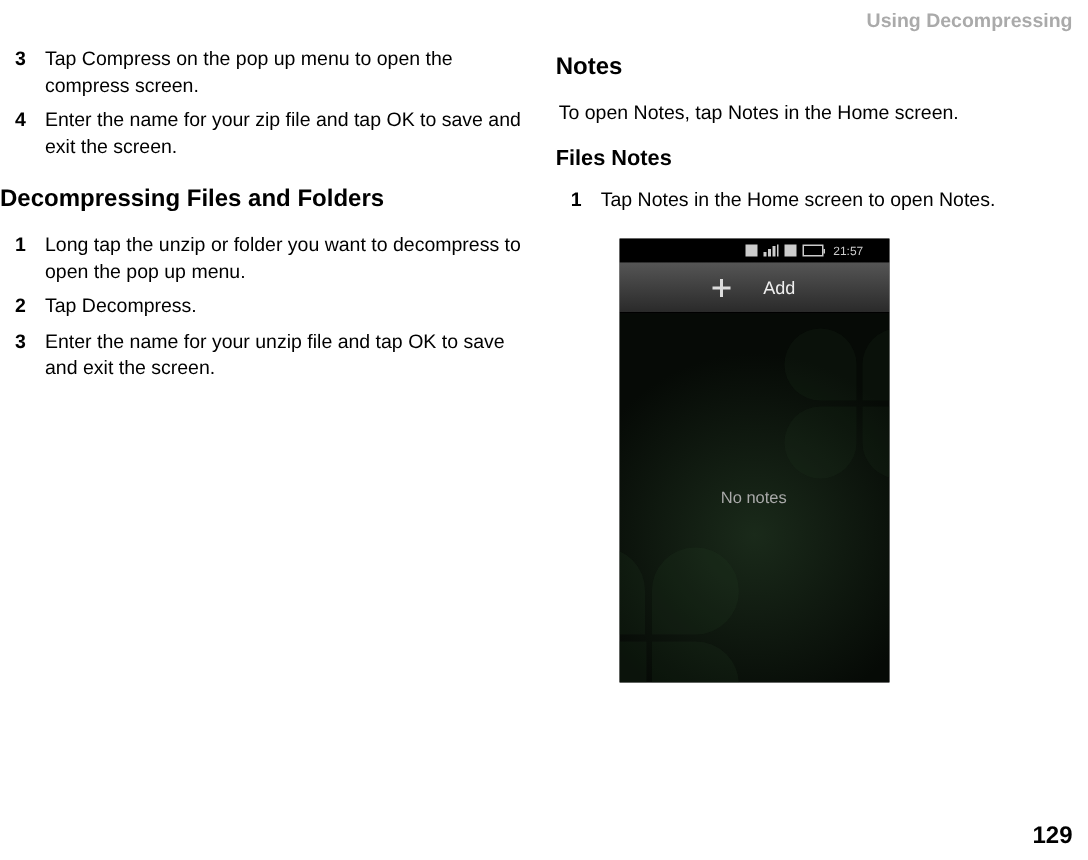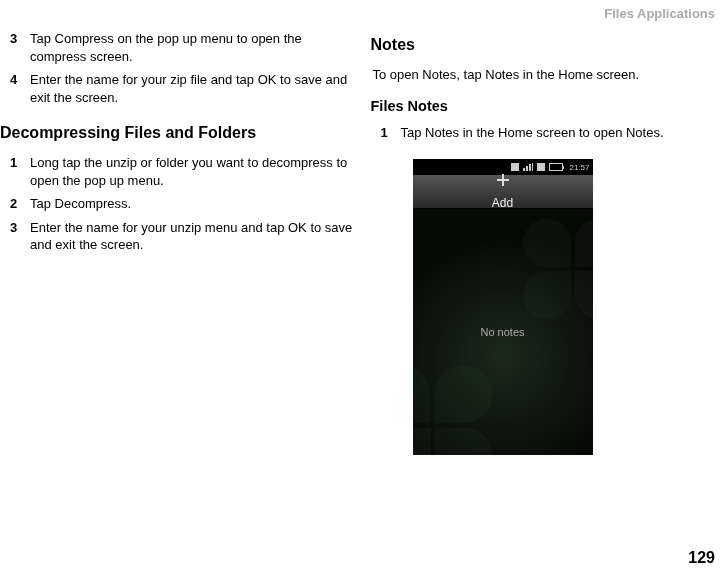--- a/index.html
+++ b/index.html
@@ -82,21 +82,21 @@
       position: relative;
       overflow: hidden;
     }
     .phone-statusbar {
       height: 16px;
       background: #000;
       display: flex;
       justify-content: flex-end;
       align-items: center;
       gap: 4px;
-      padding-right: 3px;
+      padding-right: 17px;
     }
     .stat-icon { width: 8px; height: 8px; background: #ccc; }
     .stat-signal {
       width: 10px; height: 8px; display:flex; align-items:flex-end; gap:1px;
     }
     .stat-signal div { width:2px; background:#ccc; }
     .stat-signal div:nth-child(1){height:3px;}
     .stat-signal div:nth-child(2){height:5px;}
     .stat-signal div:nth-child(3){height:7px;}
     .stat-signal div:nth-child(4){height:8px;}
@@ -106,21 +106,20 @@
     .stat-batt::after {
       content:''; position:absolute; right:-2px; top:2px; width:1px; height:3px; background:#ccc;
     }
     .stat-time { color:#ccc; font-size:8px; padding-left: 2px;}
     .phone-toolbar {
       height: 34px;
       background: linear-gradient(#555,#2a2a2a);
       display:flex; align-items:center; justify-content:center;
       color:#eee; font-size:12px; gap:22px;
       border-bottom: 1px solid #000;
-      flex-direction: column;
     }
     .plus-icon {
       width: 12px; height: 12px; position: relative;
     }
     .plus-icon::before, .plus-icon::after {
       content:''; position:absolute; background:#ddd;
     }
     .plus-icon::before { left:5px; top:0; width:2px; height:12px; }
     .plus-icon::after { top:5px; left:0; height:2px; width:12px; }
     .phone-body {
@@ -135,21 +134,21 @@
       position:absolute; width:100px; height:100px; opacity:0.12; right:-30px; top:10px;
     }
     .leaf {
       position:absolute; width:48%; height:48%; background:#2a4a2a; border-radius:50% 50% 0 50%;
     }
     .no-notes { color:#aaa; font-size:11px; }
   </style>
 </head>
 <body>
 
-<div class="header-label">Files Applications</div>
+<div class="header-label">Using Decompressing</div>
 
 <div class="columns">
 
   <div class="col col-left">
     <ol class="steps">
       <li>
         <span class="stepnum">3</span>
         <span class="steptext"><span>Tap </span><span class="bold">Compress</span><span> on the pop up menu to open the compress screen.</span></span>
       </li>
       <li>
@@ -164,21 +163,21 @@
       <li>
         <span class="stepnum">1</span>
         <span class="steptext"><span>Long tap the unzip or folder you want to decompress to open the pop up menu.</span><span class="bold"></span><span></span></span>
       </li>
       <li>
         <span class="stepnum">2</span>
         <span class="steptext"><span>Tap </span><span class="bold">Decompress</span><span>.</span></span>
       </li>
       <li>
         <span class="stepnum">3</span>
-        <span class="steptext"><span>Enter the name for your unzip menu and tap </span><span class="bold">OK</span><span> to save and exit the screen.</span></span>
+        <span class="steptext"><span>Enter the name for your unzip file and tap </span><span class="bold">OK</span><span> to save and exit the screen.</span></span>
       </li>
     </ol>
   </div>
 
   <div class="col col-right">
     <h2>Notes</h2>
     <p class="body"><span>To open Notes, tap </span><span class="bold">Notes</span><span> in the Home screen.</span></p>
 
     <h3>Files Notes</h3>
 

